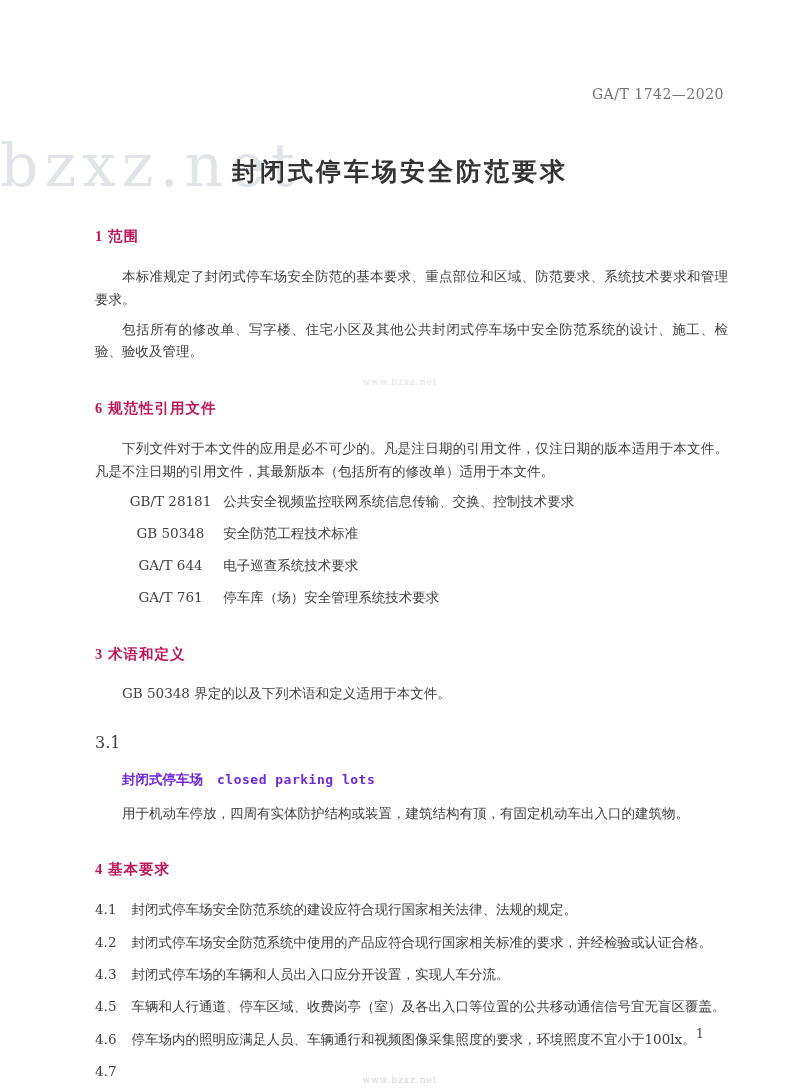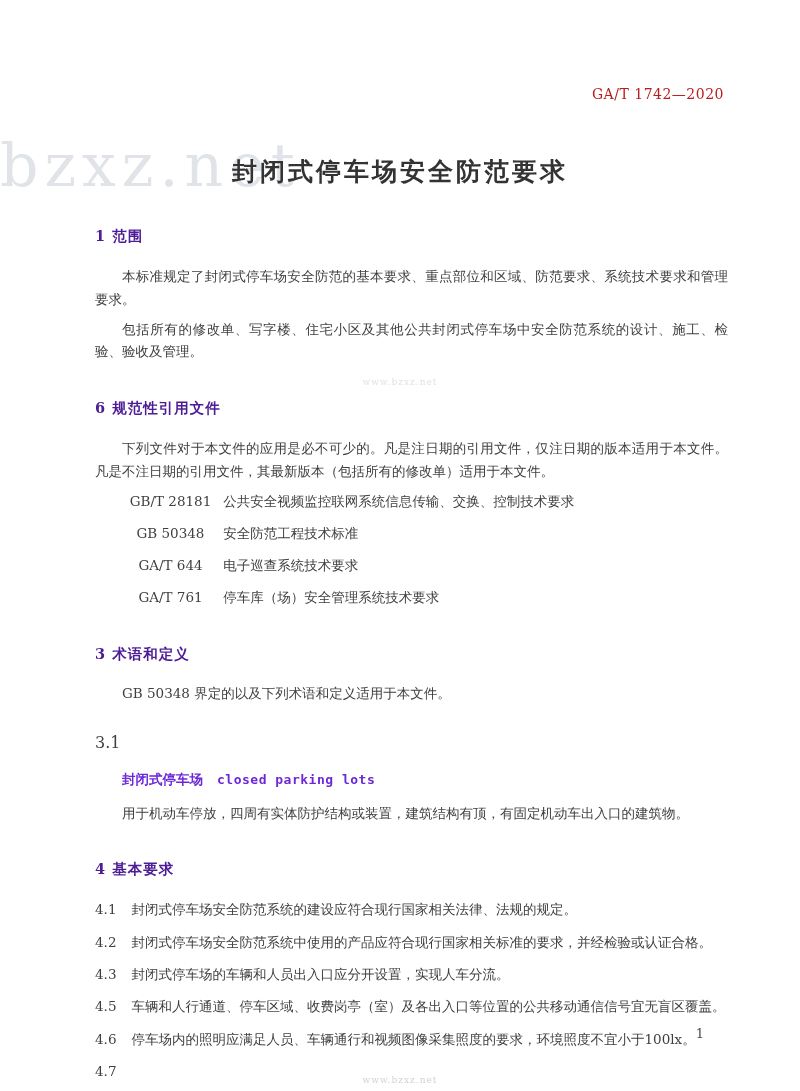--- a/index.html
+++ b/index.html
@@ -13,21 +13,21 @@
     font-family: "DejaVu Serif", "Liberation Serif", serif;
     color: #3f3f3f;
     overflow: hidden;
   }
   .doc-number {
     position: absolute;
     top: 86px;
     right: 76px;
     font-size: 14px;
     letter-spacing: 0.5px;
-    color: #b91c1c;
+    color: #737373;
   }
   .watermark-main {
     position: absolute;
     top: 130px;
     left: 0;
     width: 100%;
     text-align: left;
     font-size: 60px;
     letter-spacing: 6px;
     color: #c7cfd6;
@@ -63,23 +63,24 @@
     position: absolute;
     top: 224px;
     left: 95px;
     right: 72px;
     font-size: 13.5px;
     line-height: 1.7;
   }
   .sec-heading {
     font-size: 14.5px;
     font-weight: bold;
-    color: #4c1d95;
+    color: #be185d;
     margin: 33px 0 16px 0;
     letter-spacing: 1px;
+    font-family: Liberation Serif, serif;
   }
   .sec-heading.first { margin-top: 0; }
   .body-para {
     margin: 0 0 7px 0;
     text-indent: 2em;
     text-align: justify;
   }
   .ref-line {
     margin: 0 0 9px 0;
     padding-left: 27px;

